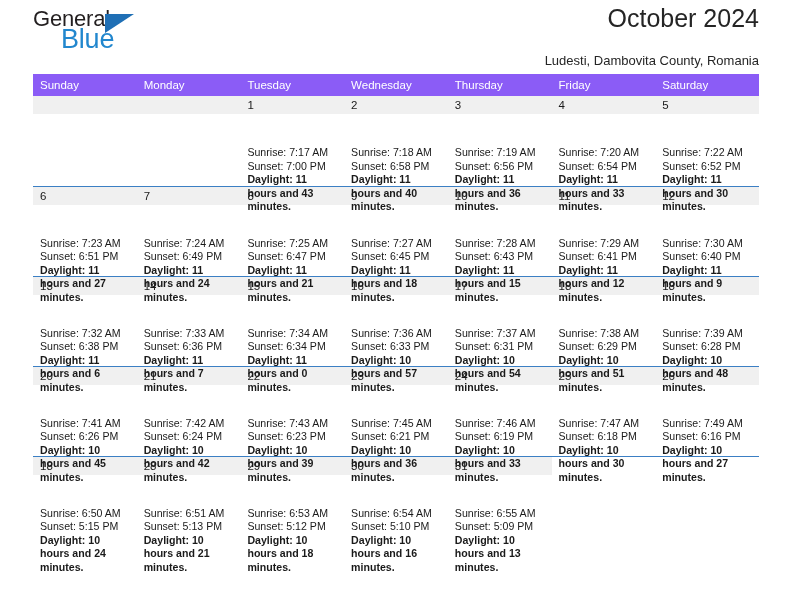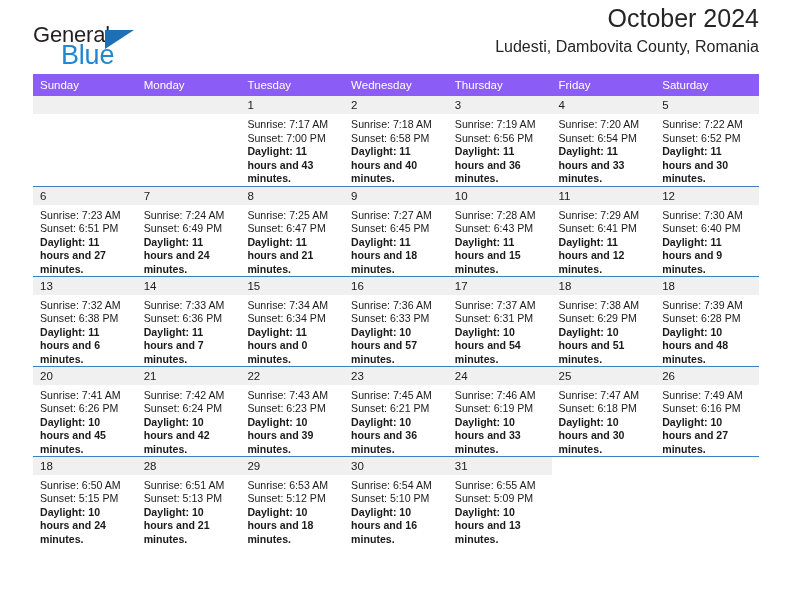--- a/index.html
+++ b/index.html
@@ -27,21 +27,21 @@
   .header {
     position: relative;
     height: 74px;
     display: flex;
     align-items: flex-start;
     justify-content: space-between;
   }
 
   .brand {
     position: relative;
-    margin-top: 20px;
+    margin-top: 4px;
     width: 120px;
     height: 52px;
     user-select: none;
   }
   .brand-general {
     position: absolute;
     left: 0;
     top: 4px;
     font-size: 22px;
     letter-spacing: -0.2px;
@@ -71,23 +71,23 @@
     text-align: right;
     padding-top: 4px;
   }
   .cal-title {
     font-size: 25px;
     color: #252525;
     line-height: 1.18;
     white-space: nowrap;
   }
   .cal-subtitle {
-    font-size: 16px;
+    font-size: 13px;
     color: #252525;
-    margin-top: 4px;
+    margin-top: 19px;
     white-space: nowrap;
   }
 
   
   .calendar {
     width: 726px;
     border-collapse: collapse;
     table-layout: fixed;
   }
 
@@ -134,20 +134,21 @@
   }
   .daycell.empty .daynum-band {
     background: #f0f0f0;
   }
 
   .info {
     padding: 4px 6px 0 7px;
     font-size: 10.6px;
     line-height: 13.6px;
     color: #1a1a1a;
+    margin-top: 28px;
   }
   .info div {
     white-space: nowrap;
   }
   .info .wrap2 {
     white-space: normal;
     font-weight: bold;
   }
 </style>
 </head>

